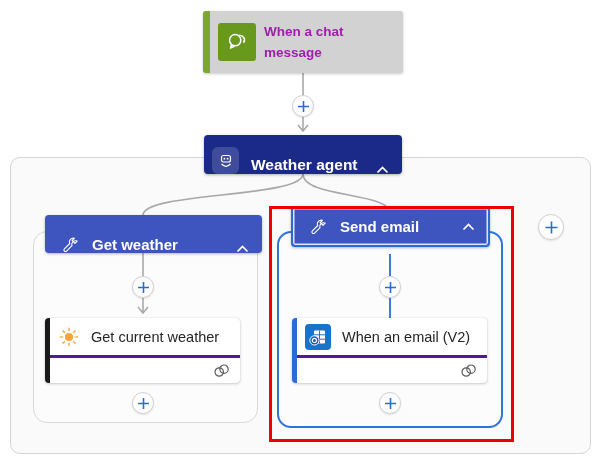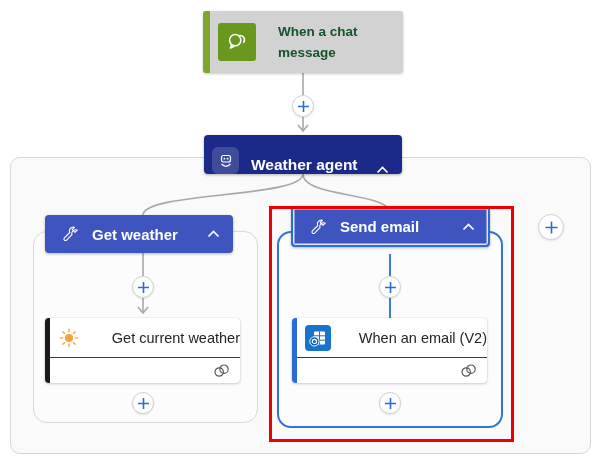--- a/index.html
+++ b/index.html
@@ -20,51 +20,51 @@
   svg.overlay { position:absolute; left:0; top:0; z-index:3; pointer-events:none; }
 
   
   .trigger { position:absolute; left:203px; top:11px; width:200px; height:62px;
              background:#d2d2d2; border-radius:3px; z-index:5; display:flex; align-items:center;
              box-shadow:0 1px 3px rgba(0,0,0,.22); }
   .trigger .bar { position:absolute; left:0; top:0; width:7px; height:100%;
                   background:#7da62c; border-radius:3px 0 0 3px; }
   .trigger .t-icon { width:38px; height:38px; background:#68991c; border-radius:3px;
                      margin-left:15px; display:flex; align-items:center; justify-content:center; flex:0 0 auto; }
-  .trigger .t-label { margin-left:22px; font-size:13.5px; font-weight:bold; color:#14532d; line-height:21px; }
+  .trigger .t-label { margin-left:8px; font-size:13.5px; font-weight:bold; color:#a21caf; line-height:21px; }
 
   
   .agent { position:absolute; left:204px; top:135px; width:198px; height:39px;
            background:#1b2a88; border-radius:4px; z-index:5; display:flex; align-items:flex-end;
            color:#fff; box-shadow:0 1px 3px rgba(0,0,0,.3); }
   .agent .a-icon { width:27px; height:27px; background:rgba(255,255,255,.16); border-radius:6px;
                    margin-left:8px; display:flex; align-items:center; justify-content:center; flex:0 0 auto; }
   .agent .a-label { margin-left:12px; font-size:15.5px; font-weight:bold; flex:1 1 auto; }
   .chev { margin-right:13px; display:flex; align-items:center; }
 
   
   .branch-header { position:absolute; height:38px; background:#3e54be; border-radius:4px; z-index:5;
                    display:flex; align-items:center; color:#fff;
                    box-shadow:0 1px 3px rgba(0,0,0,.28); }
-  .bh-left { left:45px; top:215px; width:188px; }
+  .bh-left { left:45px; top:215px; width:217px;align-items:flex-end; }
   .bh-right { left:291px; top:206px; width:199px; height:41px;
               border:2px solid #2b6bd8; box-shadow:inset 0 0 0 1.5px rgba(255,255,255,.85), 0 1px 3px rgba(0,0,0,.28); }
   .branch-header .h-icon { margin-left:18px; display:flex; align-items:center; flex:0 0 auto; }
   .branch-header .h-label { margin-left:13px; font-size:15px; font-weight:bold; flex:1 1 auto; }
 
   
   .card { position:absolute; width:195px; height:65px; background:#ffffff; border-radius:4px; z-index:5;
           box-shadow:0 0 1px rgba(0,0,0,.25), 0 1px 3px rgba(0,0,0,.18); }
   .card .accent { position:absolute; left:0; top:0; width:5px; height:100%; border-radius:4px 0 0 4px; }
   .card-left  { left:45px; top:318px; }
   .card-right { left:292px; top:318px; }
   .accent-black { background:#1a1a1a; }
   .accent-blue  { background:#2b6bd8; }
-  .card .row-title { height:40px; display:flex; align-items:center; border-bottom:1px solid #4c1d95;
-                     padding-left:13px;justify-content:space-between; }
+  .card .row-title { height:40px; display:flex; align-items:center; border-bottom:3px solid #4c1d95;
+                     padding-left:13px; }
   .card .c-title { margin-left:11px; font-size:14.5px; color:#242424; white-space:nowrap; }
   .card .row-footer { height:24px; display:flex; align-items:center; justify-content:flex-end; padding-right:10px; }
   .ol-icon { width:26px; height:26px; background:#1774cc; border-radius:4px;
              display:flex; align-items:center; justify-content:center; flex:0 0 auto; }
 
   
   .plus { position:absolute; width:22px; height:22px; border-radius:50%; background:#fff;
           border:1px solid #d2d2d2; z-index:6; display:flex; align-items:center; justify-content:center;
           box-shadow:0 1px 2px rgba(0,0,0,.10); cursor:pointer; }
   .plus-big { width:26px; height:26px; }

